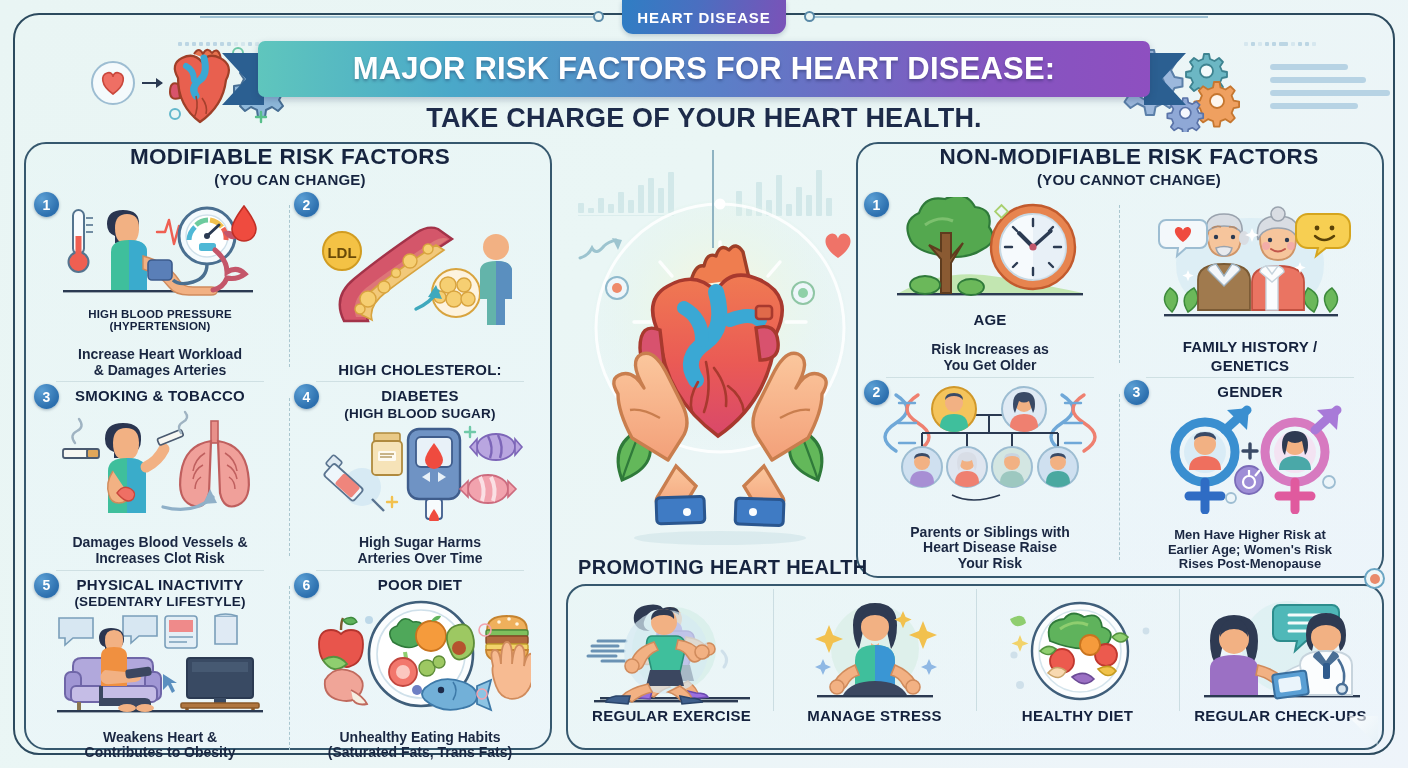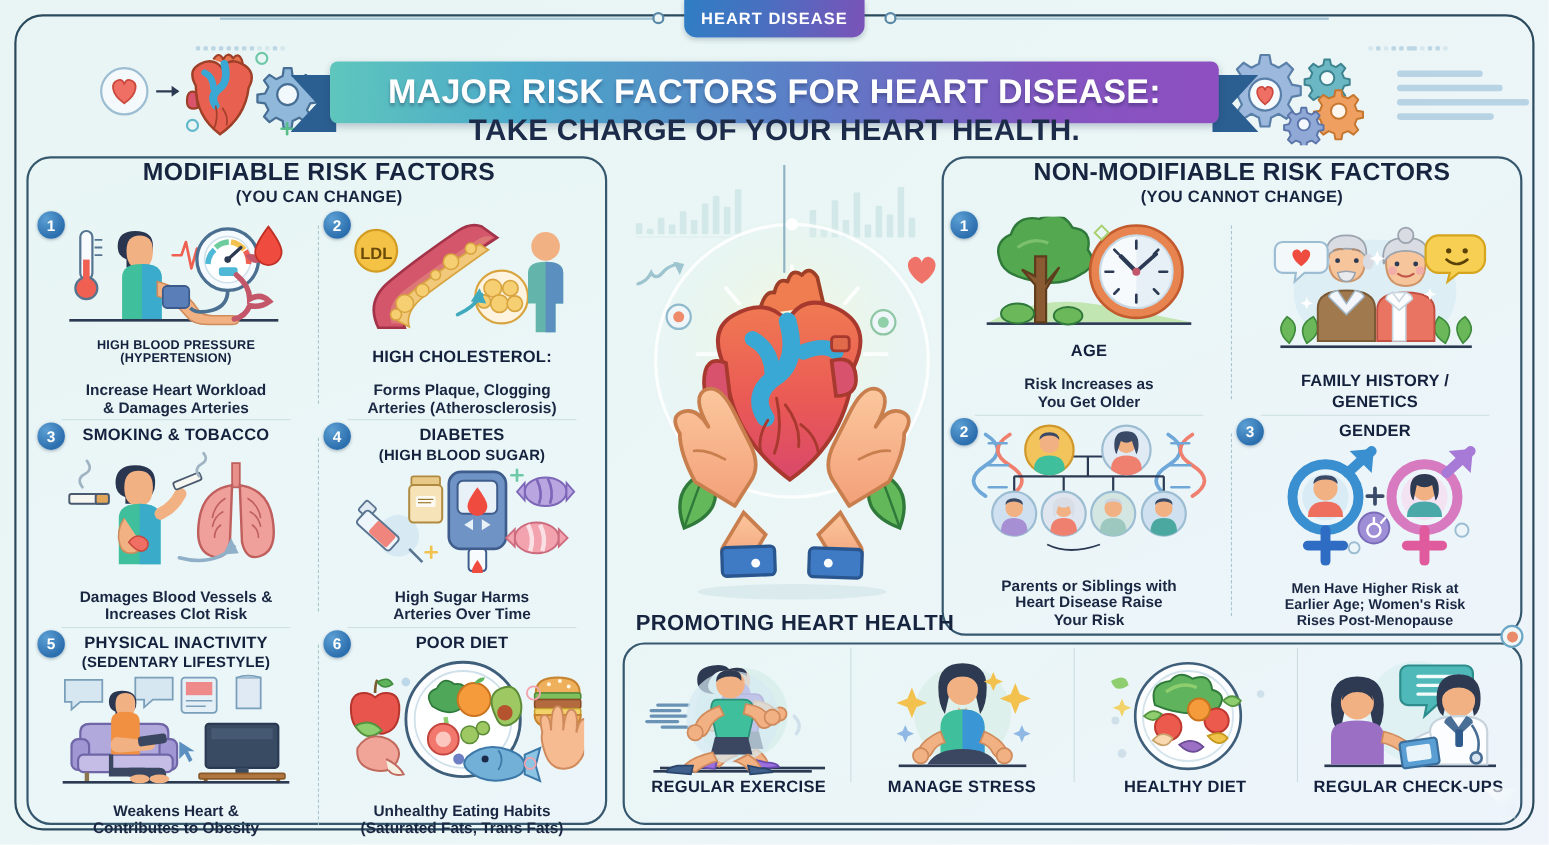--- a/index.html
+++ b/index.html
@@ -62,21 +62,21 @@
 
   
   .code-dots { position: absolute; display: flex; gap: 3px; align-items: center; z-index: 4; }
   .code-dots i { display: block; width: 4px; height: 4px; background: #bcd6e4; border-radius: 1px; }
   .code-dots i.w { width: 9px; }
   .code-dots i.f { opacity: .45; }
 
   
   .banner-wrap {
     position: absolute; left: 50%; transform: translateX(-50%);
-    top: 56px; width: 808px; height: 56px; z-index: 20;
+    top: 41px; width: 892px; height: 56px; z-index: 20;
   }
   .ribbon-tail {
     position: absolute; top: 12px; width: 42px; height: 52px;
     background: #2b5f91;
   }
   .ribbon-tail.l {
     left: -36px;
     clip-path: polygon(0 0, 100% 0, 100% 100%, 0 100%, 24px 50%);
   }
   .ribbon-tail.r {
@@ -461,21 +461,20 @@
             <polygon points="126,64 132,78 118,76" fill="#3fa9bd"></polygon>
           </g>
           <g>
             <circle cx="186" cy="26" r="13" fill="#f2b183"></circle>
             <path d="M170 50 q0 -10 16 -10 q16 0 16 10 l0 28 -7 0 0 26 -18 0 0 -26 -7 0Z" fill="#63b4aa"></path>
             <path d="M186 40 q16 0 16 10 l0 28 -7 0 0 26 -9 0Z" fill="#5a8fbf"></path>
           </g>
         </svg>
       </div>
       <div class="card-title mid">HIGH CHOLESTEROL:</div>
-      <div class="card-desc">Forms Plaque, Clogging<br>Arteries (Atherosclerosis)</div>
     </div>
 
     <div class="card sep-v sep-h">
       <div class="badge">3</div>
       <div class="card-title mid titletop">SMOKING &amp; TOBACCO</div>
       <div class="art">
         <svg width="215" height="108" viewBox="0 0 215 108">
           <g>
             <rect x="10" y="40" width="34" height="9" rx="2" fill="#f7f7f2" stroke="#4a5a70" stroke-width="1.8"></rect>
             <rect x="34" y="40" width="12" height="9" rx="2" fill="#e0a659" stroke="#4a5a70" stroke-width="1.8"></rect>

